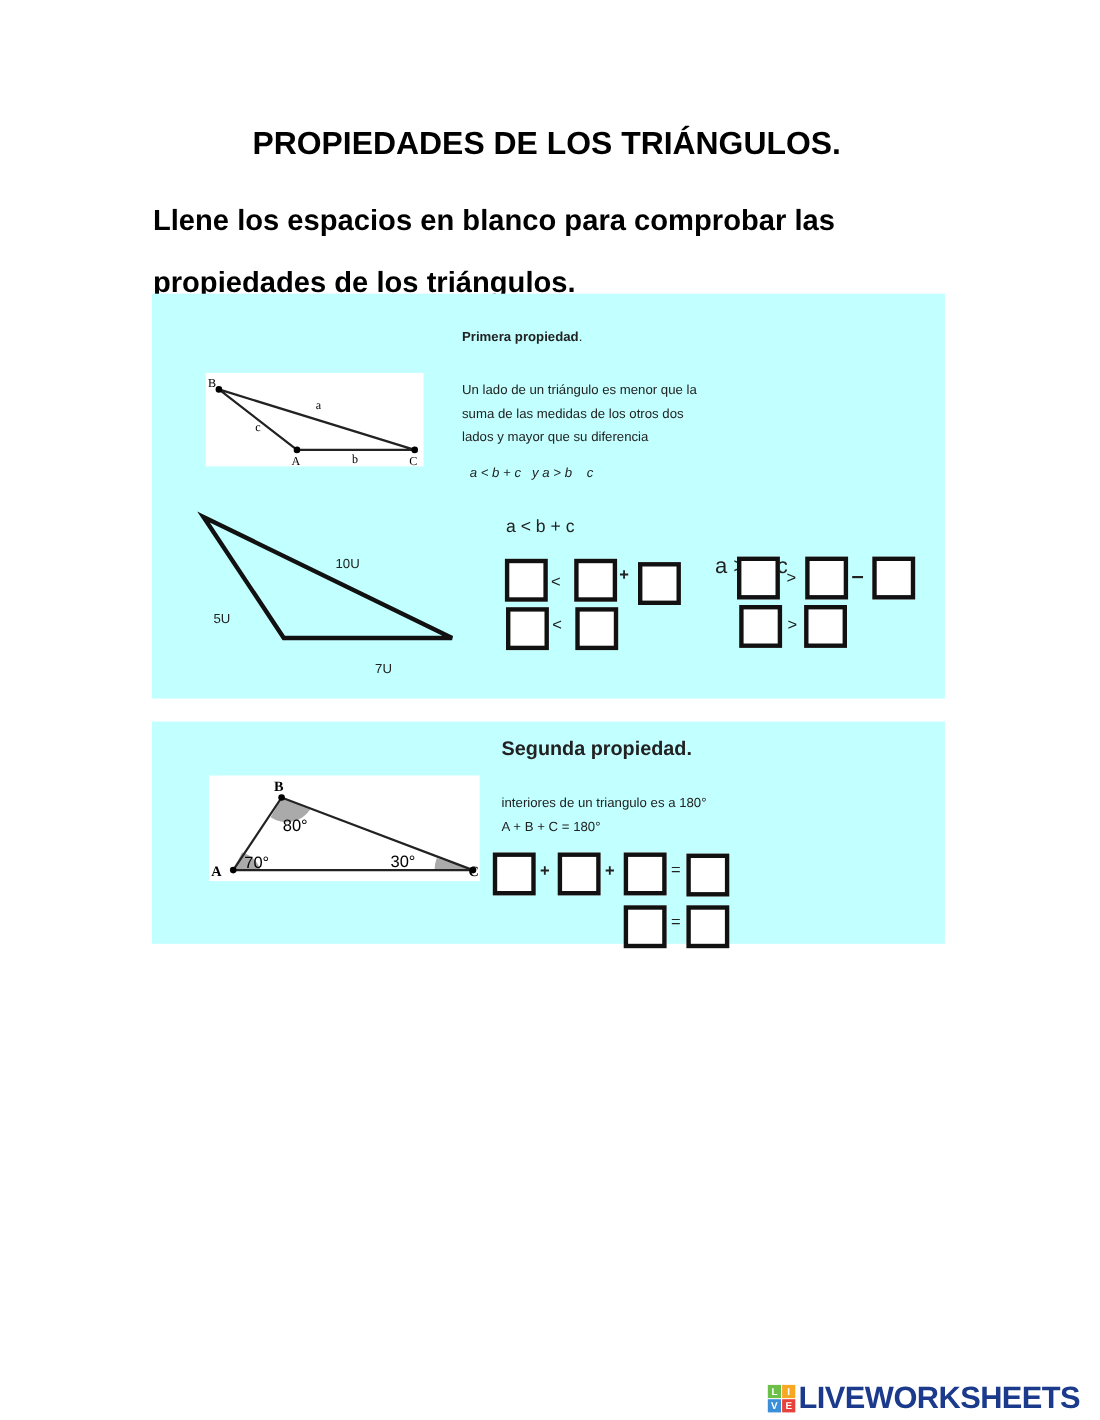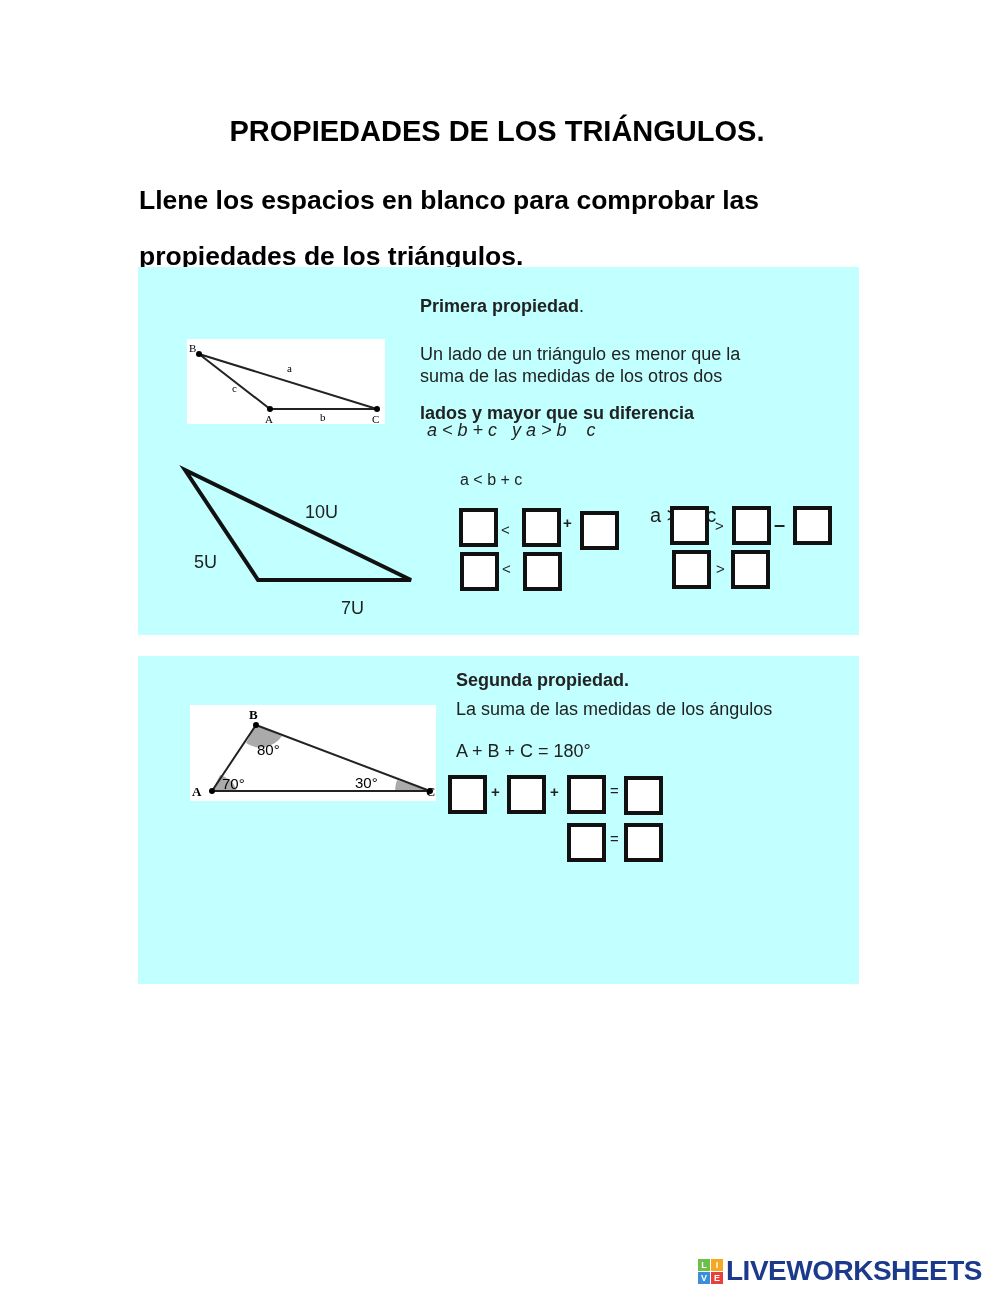--- a/index.html
+++ b/index.html
@@ -3,22 +3,22 @@
 <meta charset="utf-8">
 <style>
   html, body { margin:0; padding:0; }
   body { width:1000px; height:1291px; background:#ffffff; position:relative; overflow:hidden;
          font-family:"Liberation Sans", sans-serif; color:#000; }
   .abs { position:absolute; }
   .title { left:0; width:994px; top:115px; text-align:center; font-size:29px; font-weight:bold; letter-spacing:0px; }
   .instr { left:139px; top:172px; width:720px; font-size:26.5px; font-weight:bold; line-height:56px; }
   .panel { background:#c2ffff; }
   .p1 { left:138px; top:267px; width:721px; height:368px; }
-  .p2 { left:138px; top:656px; width:721px; height:328px; }
-  .t { position:absolute; color:#222; font-size:18px; line-height:20px; white-space:nowrap; }
+  .p2 { left:138px; top:656px; width:721px; height:202px; }
+  .t { position:absolute; color:#222; font-size:12px; line-height:20px; white-space:nowrap; }
   .hd { font-weight:bold; }
   .box { position:absolute; width:31px; height:31px; border:4px solid #111; background:#fff; box-sizing:content-box; }
   .box input { width:100%; height:100%; border:none; outline:none; background:transparent; padding:0; margin:0;
                text-align:center; font-family:"Liberation Sans", sans-serif; font-size:18px; }
   .op { position:absolute; font-size:15px; color:#222; }
   .fig { position:absolute; background:#fff; }
   .logo { left:698px; top:1256px; height:30px; display:flex; align-items:center; }
   .logo-grid { display:grid; grid-template-columns:12px 12px; grid-template-rows:12px 12px; gap:1px; margin-right:3px; }
   .logo-grid span { font-size:9px; font-weight:bold; color:#fff; display:flex; align-items:center; justify-content:center; }
   .logo-text { font-size:28px; font-weight:bold; color:#1b3a8c; letter-spacing:-0.5px; }
@@ -26,21 +26,21 @@
 </head>
 <body>
 
 <div class="abs title">PROPIEDADES DE LOS TRIÁNGULOS.</div>
 <div class="abs instr">Llene los espacios en blanco para comprobar las propiedades de los triángulos.</div>
 
 <div class="abs panel p1">
   <div class="t hd" style="left:282px;top:29px;"><span>Primera propiedad</span><span style="font-weight:normal">.</span></div>
   <div class="t" style="left:282px;top:99px;">suma de las medidas de los otros dos</div>
   <div class="t" style="left:282px;top:77px;">Un lado de un triángulo es menor que la</div>
-  <div class="t" style="left:282px;top:136px;font-weight:bold;">lados y mayor que su diferencia</div>
+  <div class="t" style="left:282px;top:120px;">lados y mayor que su diferencia</div>
   <div class="t" style="left:289px;top:153px;white-space:pre;font-style:italic;">a &lt; b + c   y a &gt; b    c</div>
 
   <div class="fig" style="left:49px;top:72px;width:198px;height:85px;">
     <svg width="198" height="85" viewBox="0 0 198 85">
       <polygon points="12,15 83,70 190,70" fill="none" stroke="#222" stroke-width="2"></polygon>
       <circle cx="12" cy="15" r="3" fill="#000"></circle>
         <circle cx="83" cy="70" r="3" fill="#000"></circle>
         <circle cx="190" cy="70" r="3" fill="#000"></circle>
       <text x="2" y="13" font-size="11" font-family="Liberation Serif, serif">B</text>
       <text x="78" y="84" font-size="11" font-family="Liberation Serif, serif">A</text>
@@ -74,21 +74,21 @@
   <div class="box" style="left:594px;top:239px;"><input type="text" style=""></div>
   <div class="op" style="left:636px;top:246px;font-weight:bold;font-size:20px;">–</div>
   <div class="box" style="left:655px;top:239px;"><input type="text" style=""></div>
   <div class="box" style="left:534px;top:283px;"><input type="text" style=""></div>
   <div class="op" style="left:578px;top:293px;">&gt;</div>
   <div class="box" style="left:593px;top:283px;"><input type="text" style=""></div>
 </div>
 
 <div class="abs panel p2">
   <div class="t hd" style="left:318px;top:14px;font-size:18px;">Segunda propiedad.</div>
-  <div class="t" style="left:318px;top:43px;">La suma de las medidas de los ángulos</div>
+  <div class="t" style="left:318px;top:64px;">interiores de un triangulo es a 180°</div>
   <div class="t" style="left:318px;top:85px;">A + B + C = 180°</div>
 
   <div class="fig" style="left:52px;top:49px;width:246px;height:96px;">
     <svg width="246" height="96" viewBox="0 0 246 96">
       <path d="M22,86 L30,70 A25,25 0 0 1 47,86 Z" fill="#aaa"></path>
       <path d="M66,20 L56,38 A26,26 0 0 0 92,31 Z" fill="#aaa"></path>
       <path d="M240,86 L207,75 A34,34 0 0 0 205,86 Z" fill="#aaa"></path>
       <polygon points="22,86 66,20 240,86" fill="none" stroke="#222" stroke-width="2"></polygon>
       <circle cx="22" cy="86" r="3" fill="#000"></circle>
         <circle cx="66" cy="20" r="3" fill="#000"></circle>

